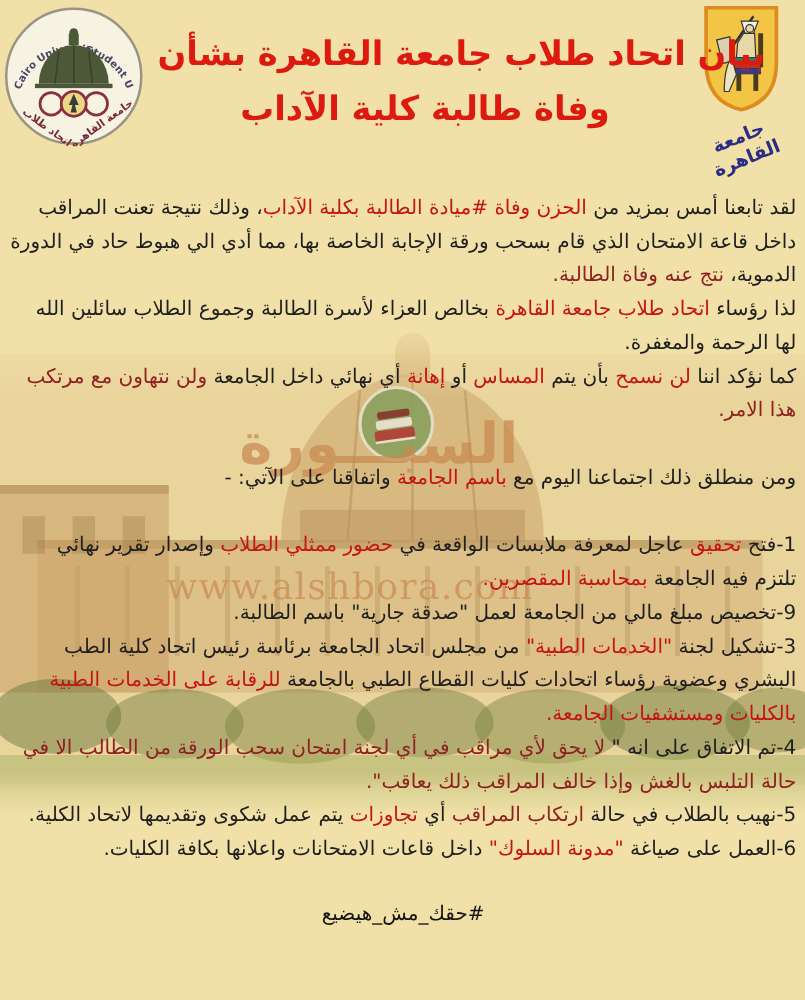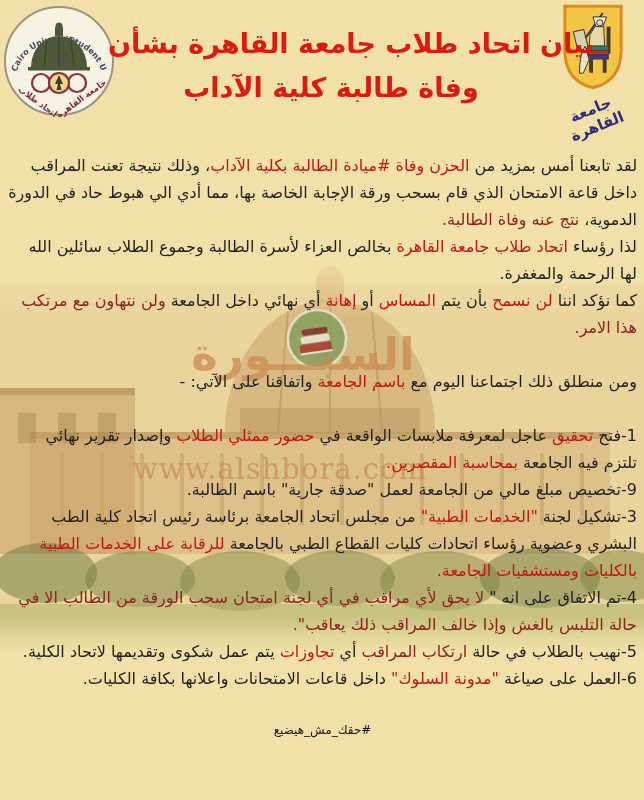--- a/index.html
+++ b/index.html
@@ -10,31 +10,31 @@
   .wm-books{position:absolute;left:286px;top:308px;width:62px;height:62px;z-index:1;opacity:.85;}
   .wm-name{left:168px;top:328px;width:270px;font-size:45px;font-weight:bold;opacity:.72;
            direction:rtl;text-align:center;}
   .wm-url{left:133px;top:452px;font-size:29px;font-weight:normal;opacity:.68;
           font-family:"DejaVu Serif",serif;letter-spacing:1px;}
   .union-logo{position:absolute;left:3px;top:5px;width:112px;height:112px;z-index:2;}
   .cu-emblem{position:absolute;left:560px;top:3px;width:66px;height:88px;z-index:2;}
   .emblem-caption{position:absolute;left:544px;top:100px;width:100px;z-index:2;
                   transform:rotate(-22deg);color:#2c2c85;font-weight:bold;font-size:15px;
                   text-align:center;direction:rtl;}
-  .title{position:absolute;left:108px;right:90px;top:22px;z-index:2;text-align:center;
+  .title{position:absolute;left:126px;right:90px;top:22px;z-index:2;text-align:center;
          color:#dd1a10;font-weight:bold;font-size:27px;line-height:44px;}
   .title div{white-space:nowrap;}
   .body-text{position:absolute;left:8px;right:7px;top:152px;z-index:2;direction:rtl;
              text-align:right;font-size:16px;font-weight:normal;line-height:27px;color:#1f1f1f;}
   .body-text p{margin:0;}
   .body-text p.gap-after{margin-bottom:27px;}
   .seg-black{color:#1f1f1f;}
   .seg-red{color:#c41414;}
   .seg-darkred{color:#8e2121;}
-  .hashtag{margin-top:25px;text-align:center;font-size:12px;color:#141414;}
+  .hashtag{margin-top:25px;text-align:center;font-size:16px;color:#141414;}
 </style>
 </head>
 <body>
 
 <div class="page">
 
   <svg class="bg-photo" viewBox="0 0 644 404" xmlns="http://www.w3.org/2000/svg">
     <defs>
       <linearGradient id="fadeTop" x1="0" y1="0" x2="0" y2="1">
         <stop offset="0" stop-color="#f1e1a8" stop-opacity="1"></stop>

